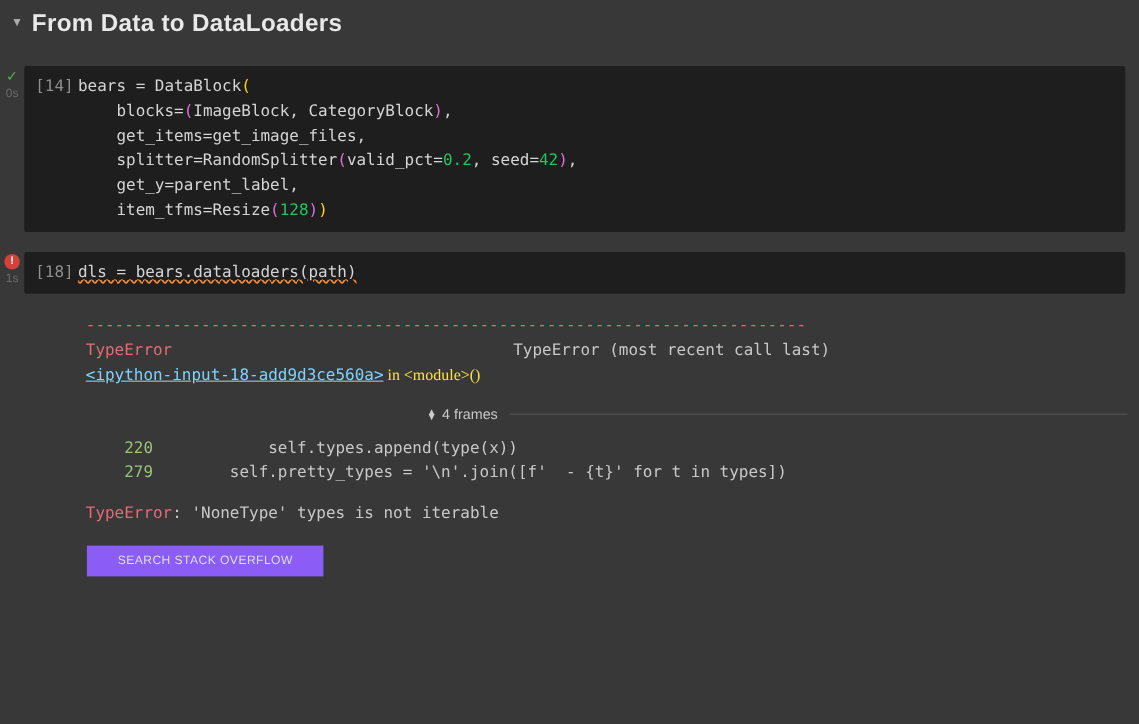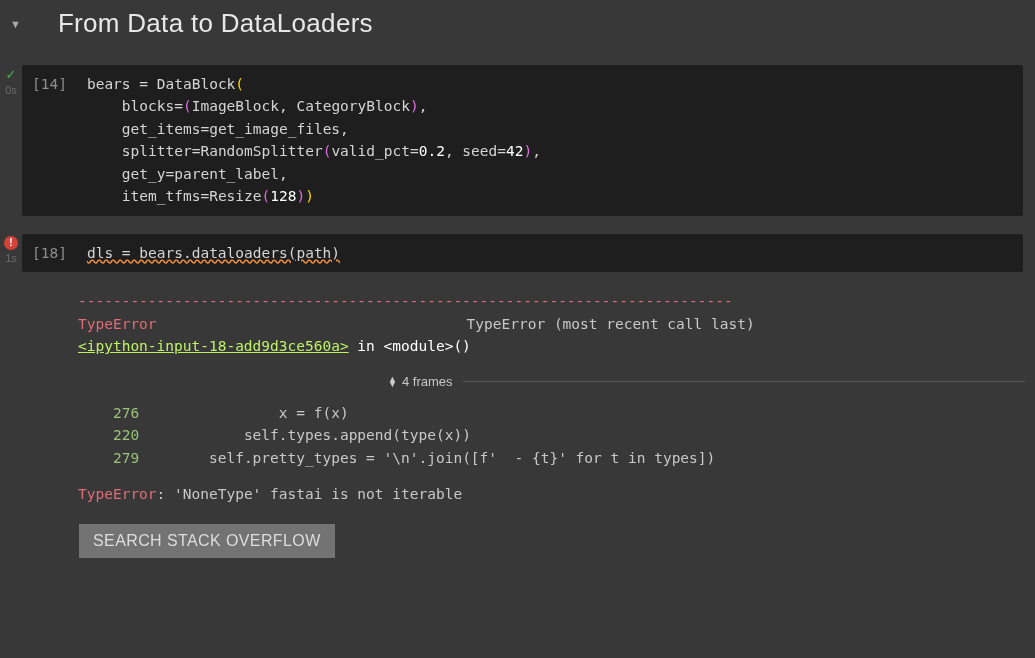--- a/index.html
+++ b/index.html
@@ -17,25 +17,24 @@
     align-items: center;
     padding: 8px 10px;
     gap: 8px;
   }
   .section-header .tri {
     color: #aaa;
     font-size: 11px;
     cursor: pointer;
   }
   .section-header h2 {
-    font-size: 26px;
-    font-weight: 400;
+    font-size: 22px;
+    font-weight: 700;
     color: #e8e8e8;
     letter-spacing: 0.3px;
-    margin-left: 29px;
   }
   .cell {
     margin: 18px 12px 0 0;
     display: flex;
     align-items: flex-start;
   }
   .gutter {
     width: 22px;
     flex-shrink: 0;
     display: flex;
@@ -70,45 +69,45 @@
     border-radius: 2px;
     padding: 8px 10px;
     font-family: 'Menlo', 'Consolas', monospace;
     font-size: 14.5px;
     line-height: 1.55;
     color: #d4d4d4;
     display: flex;
   }
   .execnum {
     color: #8f8f8f;
-    margin-right: 20px;
+    margin-right: 4px;
     white-space: nowrap;
   }
   .code-lines { white-space: pre; }
-  .num { color: #ffffff; text-align: center; }
+  .num { color: #22c55e; text-align: center; }
   .warn-underline {
     text-decoration-line: underline;
     text-decoration-style: wavy;
     text-decoration-color: #f08c3a;
   }
   .tok-eq  { color: #d4d4d4; }
   .tok-par { color: #ffd700; }
   .tok-par2{ color: #da70d6; }
 
   .output-block {
     margin-left: 22px;
     padding: 18px 10px 10px 56px;
     font-family: 'Menlo', 'Consolas', monospace;
     font-size: 14.5px;
     line-height: 1.55;
     color: #c8c8c8;
   }
   .tb-red { color: #e06c75; }
-  .tb-link { color: #bef264; text-decoration: underline; cursor: pointer; }
-  .tb-cyan { color: #ffffff; }
+  .tb-link { color: #7dd3fc; text-decoration: underline; cursor: pointer; }
+  .tb-cyan { color: #fde047; font-family: Liberation Serif, serif; }
   .tb-green { color: #98c379; }
 
   .frames-divider {
     display: flex;
     align-items: center;
     gap: 10px;
     margin: 14px 0 10px 0;
     color: #c8c8c8;
     font-family: 'Arial', sans-serif;
     font-size: 13px;
@@ -133,26 +132,26 @@
     line-height: 5px;
     font-size: 9px;
     color: #ccc;
   }
 
   .so-btn-wrap {
     margin-top: 18px;
     padding-left: 1px;
   }
   .so-btn {
-    background: #737373;
+    background: #8b5cf6;
     color: #ddd;
     border: none;
-    font-size: 16px;
+    font-size: 11px;
     letter-spacing: 0.4px;
-    padding: 8px 14px;
+    padding: 8px 28px;
     cursor: pointer;
     font-family: 'Arial', sans-serif;
   }
 </style>
 </head>
 <body>
 
 <div class="section-header">
   <span class="tri">▼</span>
   <h2>From Data to DataLoaders</h2>
@@ -197,24 +196,23 @@
           <span>▲</span>
           <span>▼</span>
         </span>
       <span>4 frames</span>
     </div>
     <div class="line"></div>
   </div>
 
 
   <div id="tb-lines">
-      <div style="white-space: pre;"><span class="">    </span><span class="tb-green">276</span><span>                x = f(x)</span></div>
       <div style="white-space: pre;"><span class="">    </span><span class="tb-green">220</span><span>            self.types.append(type(x))</span></div>
       <div style="white-space: pre;"><span class="">    </span><span class="tb-green">279</span><span>        self.pretty_types = '\n'.join([f'  - {t}' for t in types])</span></div>
     </div>
 
   <div style="height:14px;"></div>
-  <div><span class="tb-red">TypeError</span><span>: 'NoneType' fastai is not iterable</span></div>
+  <div><span class="tb-red">TypeError</span><span>: 'NoneType' types is not iterable</span></div>
 
   <div class="so-btn-wrap">
     <button class="so-btn">SEARCH STACK OVERFLOW</button>
   </div>
 </div>
 
 </body></html>

